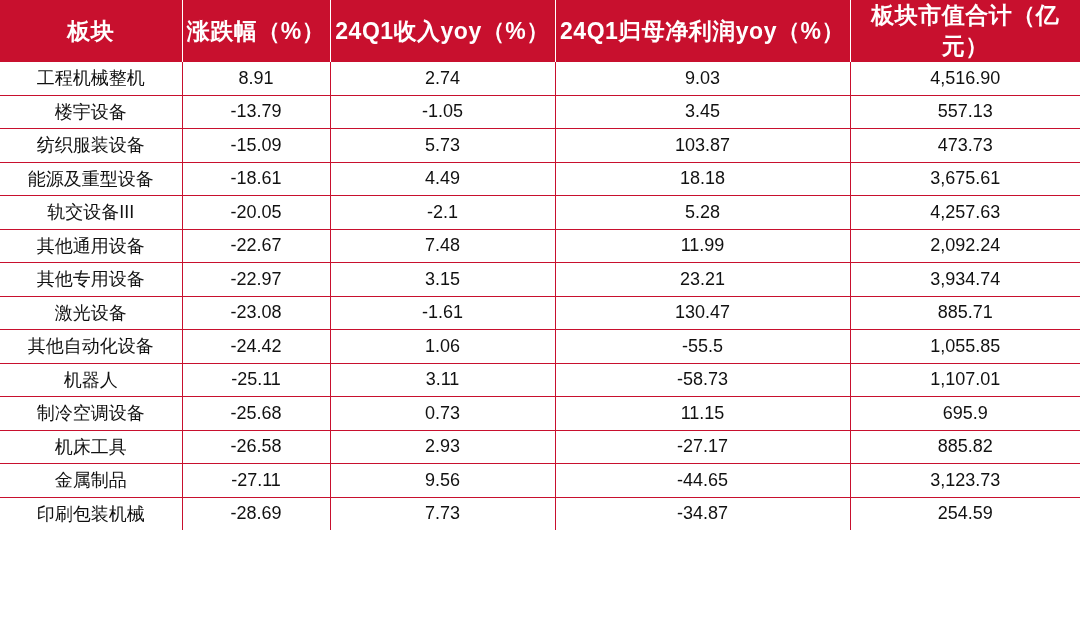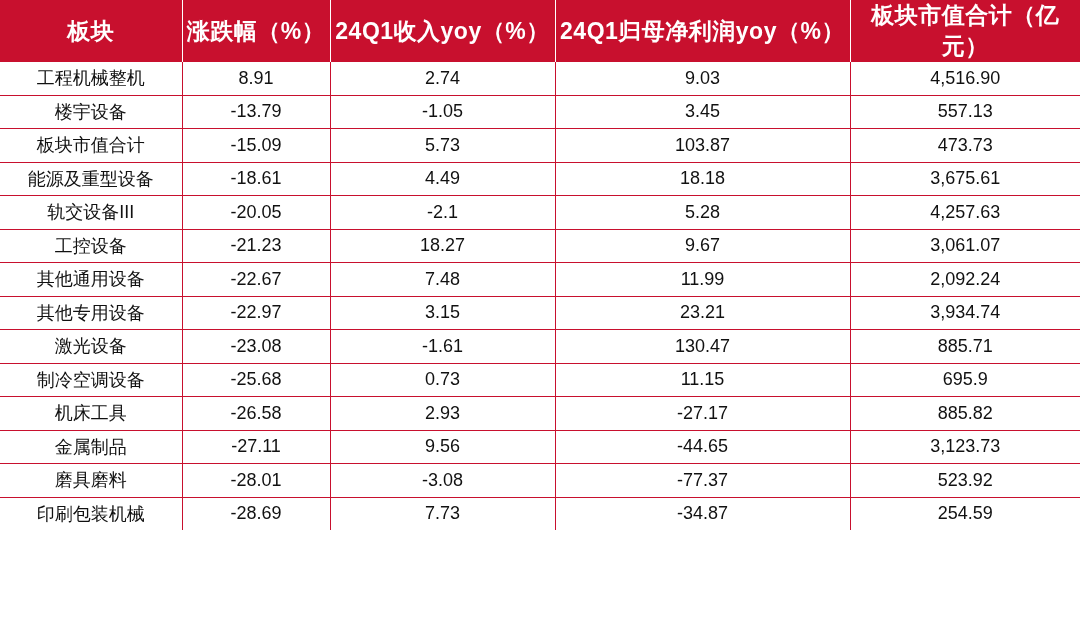--- a/index.html
+++ b/index.html
@@ -85,46 +85,39 @@
       <td>4,516.90</td>
     </tr>
     <tr>
       <td>楼宇设备</td>
       <td>-13.79</td>
       <td>-1.05</td>
       <td>3.45</td>
       <td>557.13</td>
     </tr>
     <tr>
-      <td>板块市值合计</td>
+      <td>纺织服装设备</td>
       <td>-15.09</td>
       <td>5.73</td>
       <td>103.87</td>
       <td>473.73</td>
     </tr>
     <tr>
       <td>能源及重型设备</td>
       <td>-18.61</td>
       <td>4.49</td>
       <td>18.18</td>
       <td>3,675.61</td>
     </tr>
     <tr>
       <td>轨交设备III</td>
       <td>-20.05</td>
       <td>-2.1</td>
       <td>5.28</td>
       <td>4,257.63</td>
-    </tr>
-    <tr>
-      <td>工控设备</td>
-      <td>-21.23</td>
-      <td>18.27</td>
-      <td>9.67</td>
-      <td>3,061.07</td>
     </tr>
     <tr>
       <td>其他通用设备</td>
       <td>-22.67</td>
       <td>7.48</td>
       <td>11.99</td>
       <td>2,092.24</td>
     </tr>
     <tr>
       <td>其他专用设备</td>
@@ -134,20 +127,34 @@
       <td>3,934.74</td>
     </tr>
     <tr>
       <td>激光设备</td>
       <td>-23.08</td>
       <td>-1.61</td>
       <td>130.47</td>
       <td>885.71</td>
     </tr>
     <tr>
+      <td>其他自动化设备</td>
+      <td>-24.42</td>
+      <td>1.06</td>
+      <td>-55.5</td>
+      <td>1,055.85</td>
+    </tr>
+    <tr>
+      <td>机器人</td>
+      <td>-25.11</td>
+      <td>3.11</td>
+      <td>-58.73</td>
+      <td>1,107.01</td>
+    </tr>
+    <tr>
       <td>制冷空调设备</td>
       <td>-25.68</td>
       <td>0.73</td>
       <td>11.15</td>
       <td>695.9</td>
     </tr>
     <tr>
       <td>机床工具</td>
       <td>-26.58</td>
       <td>2.93</td>
@@ -155,27 +162,20 @@
       <td>885.82</td>
     </tr>
     <tr>
       <td>金属制品</td>
       <td>-27.11</td>
       <td>9.56</td>
       <td>-44.65</td>
       <td>3,123.73</td>
     </tr>
     <tr>
-      <td>磨具磨料</td>
-      <td>-28.01</td>
-      <td>-3.08</td>
-      <td>-77.37</td>
-      <td>523.92</td>
-    </tr>
-    <tr>
       <td>印刷包装机械</td>
       <td>-28.69</td>
       <td>7.73</td>
       <td>-34.87</td>
       <td>254.59</td>
     </tr>
 
   </tbody>
 </table>
 

